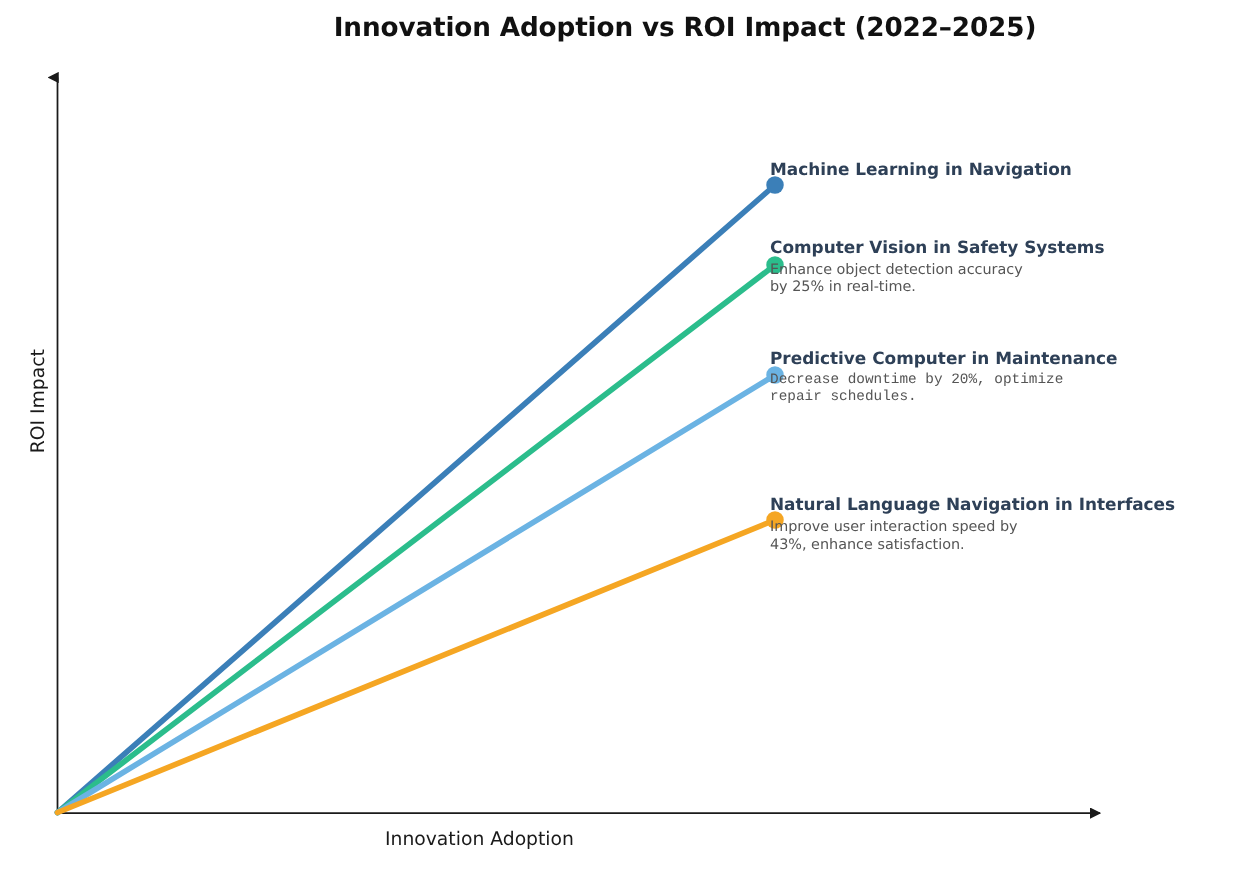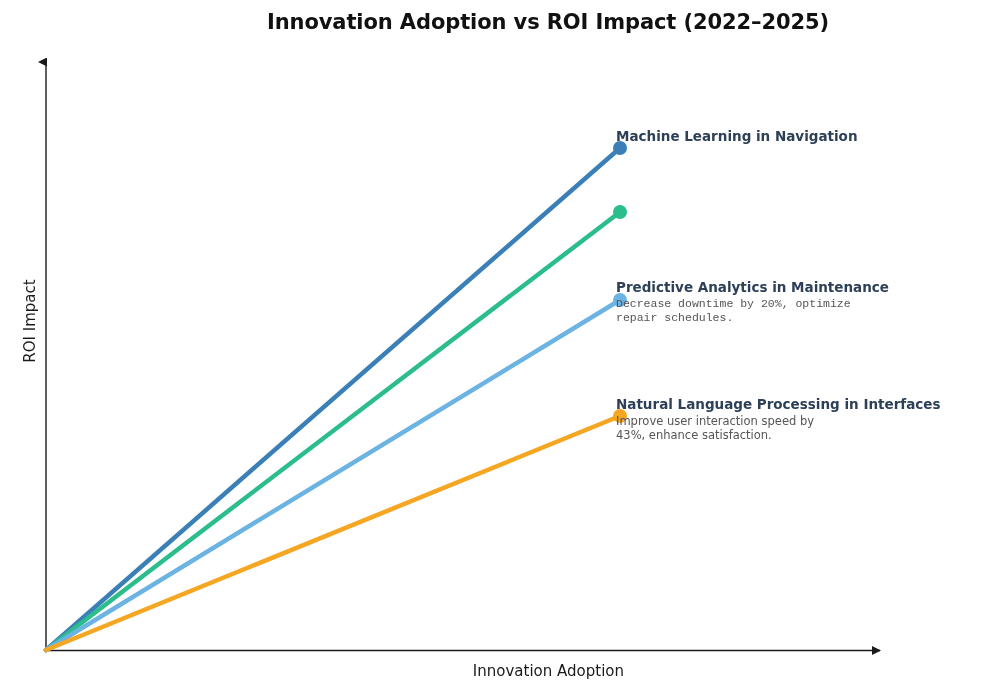--- a/index.html
+++ b/index.html
@@ -52,24 +52,24 @@
     top: 312px;
     width: 120px;
     text-align: center;
     font-size: 15px;
     color: #1a1a1a;
     transform: rotate(-90deg);
     transform-origin: center center;
   }
   #xlabel {
     position: absolute;
-    left: 284px;
+    left: 308px;
     top: 662px;
     width: 340px;
-    text-align: right;
+    text-align: left;
     font-size: 15px;
     color: #1a1a1a;
   }
 
   
   .annotation {
     position: absolute;
     left: 616px;
     width: 360px;
   }
@@ -125,26 +125,31 @@
     </g>
   </svg>
 
   <div id="ylabel">ROI Impact</div>
   <div id="xlabel">Innovation Adoption</div>
 
   <div class="annotation" style="top:128px;">
     <div class="annotation-title" style="color: rgb(46, 64, 87);">Machine Learning in Navigation</div>
   </div>
 
+  <div class="annotation" style="top:190px;">
+    <div class="annotation-title" style="color: rgb(46, 64, 87);">Computer Vision in Safety Systems</div>
+    <div class="annotation-desc" style="color: rgb(85, 85, 85);">Enhance object detection accuracy
+by 25% in real-time.</div>
+  </div>
 
   <div class="annotation" style="top:279px;">
-    <div class="annotation-title" style="color: rgb(46, 64, 87);">Predictive Analytics in Maintenance</div>
+    <div class="annotation-title" style="color: rgb(46, 64, 87);">Predictive Computer in Maintenance</div>
     <div class="annotation-desc" style="color: rgb(85, 85, 85); font-family: Liberation Mono, monospace;">Decrease downtime by 20%, optimize
 repair schedules.</div>
   </div>
 
   <div class="annotation" style="top:396px;">
-    <div class="annotation-title" style="color: rgb(46, 64, 87);">Natural Language Processing in Interfaces</div>
+    <div class="annotation-title" style="color: rgb(46, 64, 87);">Natural Language Navigation in Interfaces</div>
     <div class="annotation-desc" style="color: rgb(85, 85, 85);">Improve user interaction speed by
 43%, enhance satisfaction.</div>
   </div>
 
 </div>
 
 </body></html>

